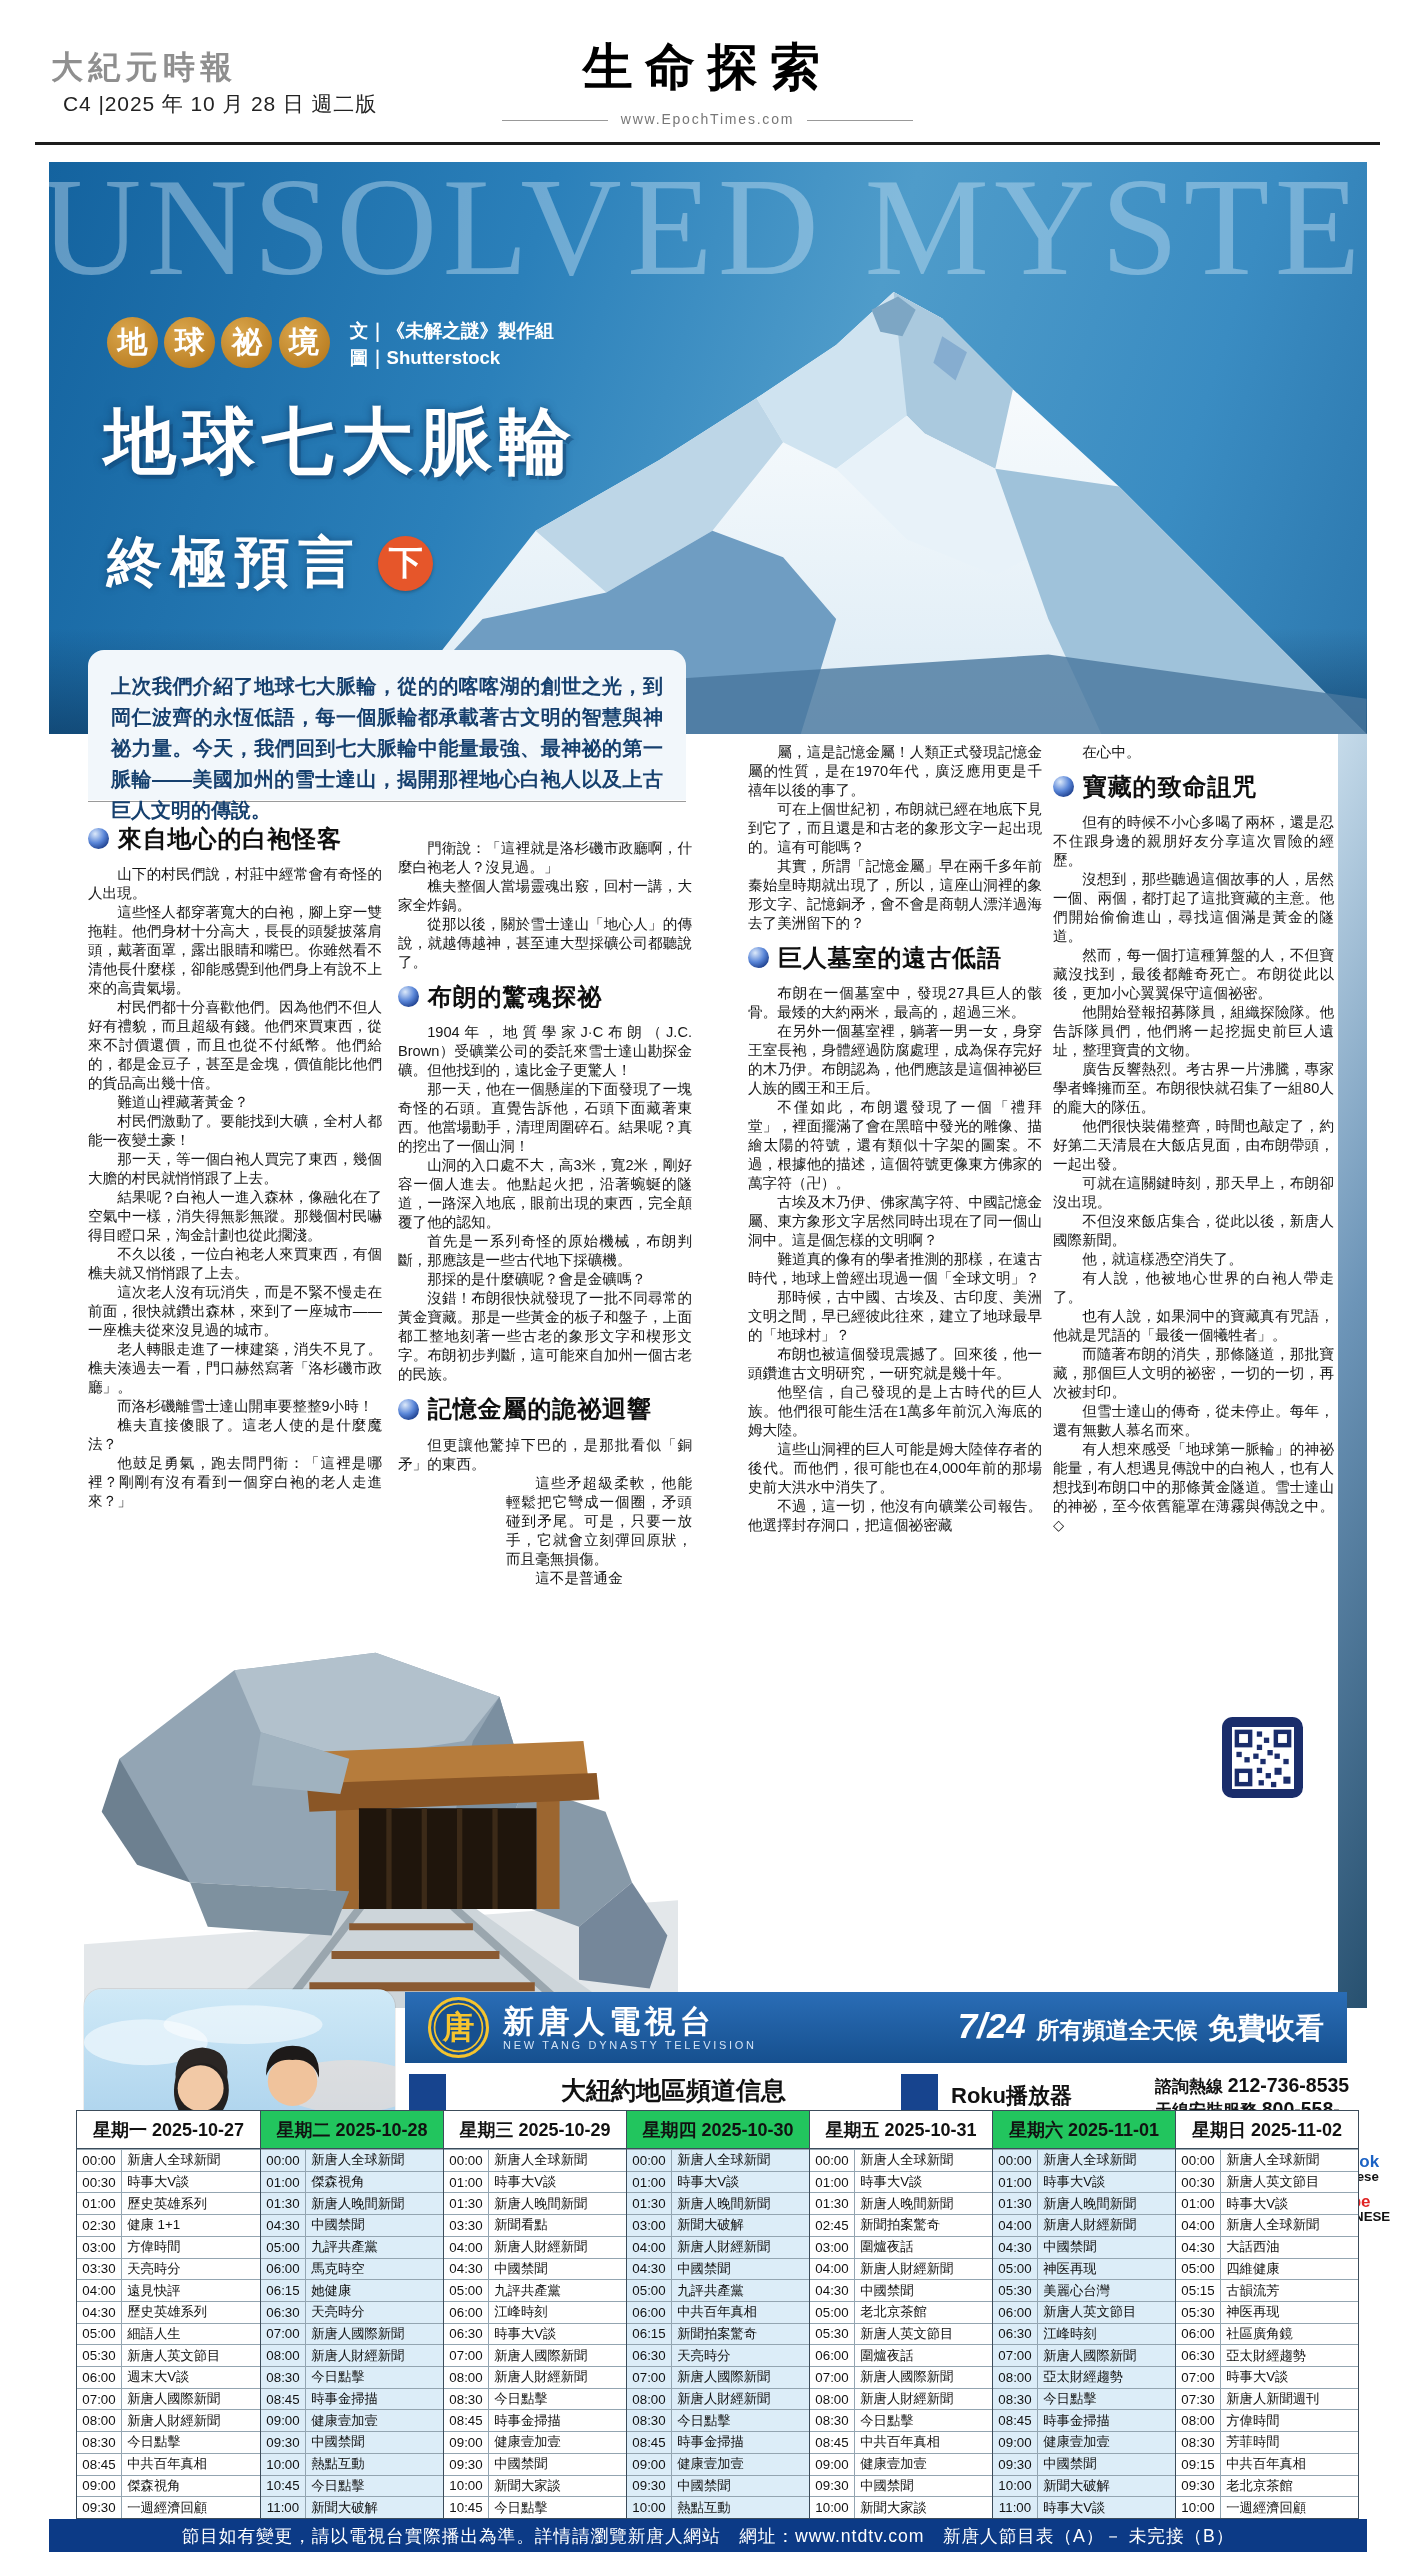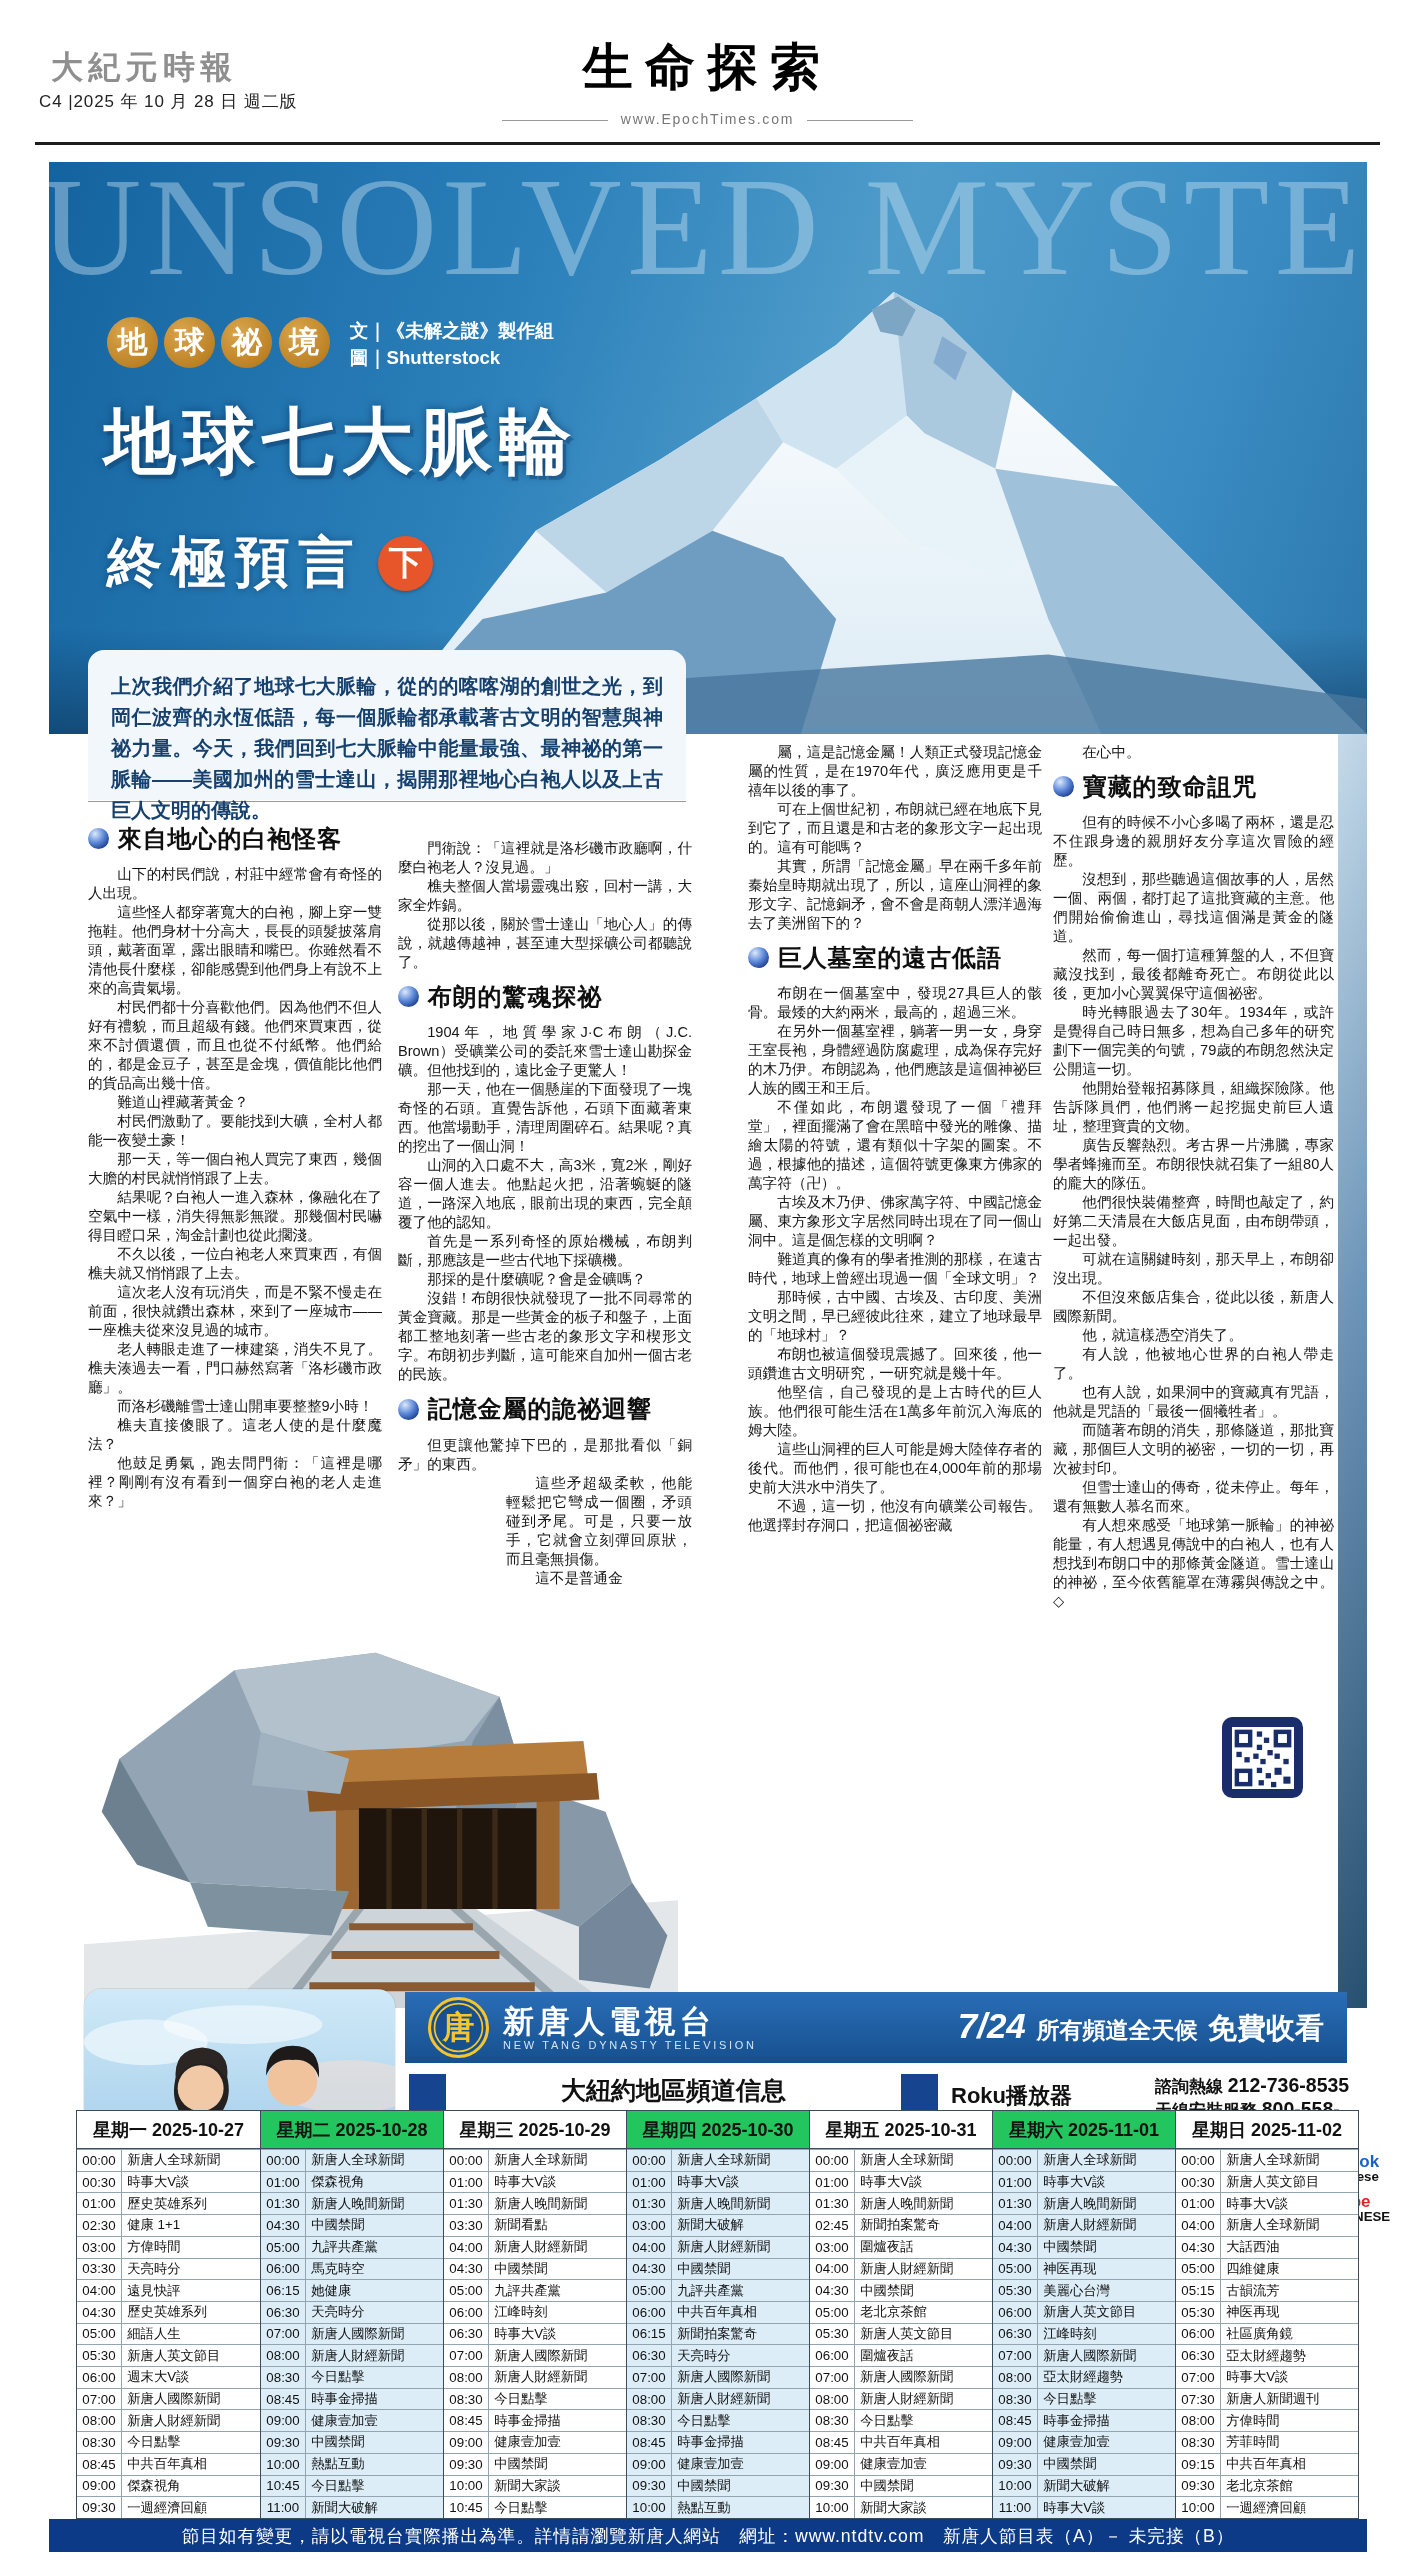--- a/index.html
+++ b/index.html
@@ -3,21 +3,21 @@
 <meta charset="utf-8">
 <style>
   html,body{margin:0;padding:0;background:#e8e8e8;}
   .page{position:relative;width:1415px;height:2576px;background:#ffffff;overflow:hidden;
         font-family:"Liberation Sans","DejaVu Sans",sans-serif;}
   .abs{position:absolute;}
 
   
   .masthead{left:51px;top:46px;font-family:"DejaVu Serif","Liberation Serif",serif;
             font-weight:900;font-size:32px;color:#8f8f8f;letter-spacing:5.3px;}
-  .edition{left:39px;top:90px;font-size:17px;color:#222;letter-spacing:0.9px;}
+  .edition{left:63px;top:90px;font-size:21px;color:#222;letter-spacing:0.9px;}
   .page-title{left:0;top:34px;width:1415px;text-align:center;font-size:50px;font-weight:800;
               color:#000;letter-spacing:12.4px;}
   .site-line{left:0;top:111px;width:1415px;text-align:center;font-size:14px;color:#777;letter-spacing:1.8px;}
   .site-line .dash{display:inline-block;width:106px;height:0;border-top:0.9px solid #999;vertical-align:middle;margin:0 12.4px;}
   .head-rule{left:35px;top:142px;width:1345px;height:2.7px;background:#1d1d1d;}
 
   
   .hero{left:49px;top:162px;width:1318px;height:572px;overflow:hidden;
         background:linear-gradient(108deg,#14639f 0%,#2b80ba 34%,#4f9cca 58%,#3a8cc2 82%,#2c77ad 100%);}
   .hero:after{content:"";position:absolute;left:0;bottom:0;width:100%;height:106px;
@@ -255,21 +255,20 @@
       </div>
       <div class="col" style="left: 1053px; top: 743px; width: 281px; height: 1265px;">
         <p class="para">在心中。</p>
         <div class="sec-h">
           <span class="globe"></span>
           <span>寶藏的致命詛咒</span>
         </div>
         <p class="para">但有的時候不小心多喝了兩杯，還是忍不住跟身邊的親朋好友分享這次冒險的經歷。</p>
         <p class="para">沒想到，那些聽過這個故事的人，居然一個、兩個，都打起了這批寶藏的主意。他們開始偷偷進山，尋找這個滿是黃金的隧道。</p>
         <p class="para">然而，每一個打這種算盤的人，不但寶藏沒找到，最後都離奇死亡。布朗從此以後，更加小心翼翼保守這個祕密。</p>
-        <p class="para">時光轉眼過去了30年。1934年，或許是覺得自己時日無多，想為自己多年的研究劃下一個完美的句號，79歲的布朗忽然決定公開這一切。</p>
         <p class="para">他開始登報招募隊員，組織探險隊。他告訴隊員們，他們將一起挖掘史前巨人遺址，整理寶貴的文物。</p>
         <p class="para">廣告反響熱烈。考古界一片沸騰，專家學者蜂擁而至。布朗很快就召集了一組80人的龐大的隊伍。</p>
         <p class="para">他們很快裝備整齊，時間也敲定了，約好第二天清晨在大飯店見面，由布朗帶頭，一起出發。</p>
         <p class="para">可就在這關鍵時刻，那天早上，布朗卻沒出現。</p>
         <p class="para">不但沒來飯店集合，從此以後，新唐人國際新聞。</p>
         <p class="para">他，就這樣憑空消失了。</p>
         <p class="para">有人說，他被地心世界的白袍人帶走了。</p>
         <p class="para">也有人說，如果洞中的寶藏真有咒語，他就是咒語的「最後一個犧牲者」。</p>
         <p class="para">而隨著布朗的消失，那條隧道，那批寶藏，那個巨人文明的祕密，一切的一切，再次被封印。</p>
         <p class="para">但雪士達山的傳奇，從未停止。每年，還有無數人慕名而來。</p>

